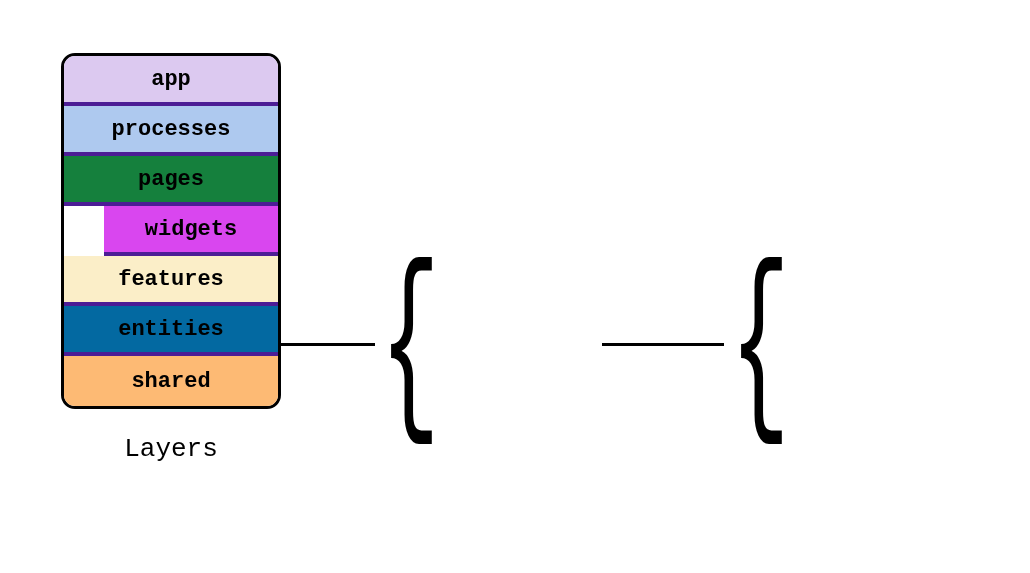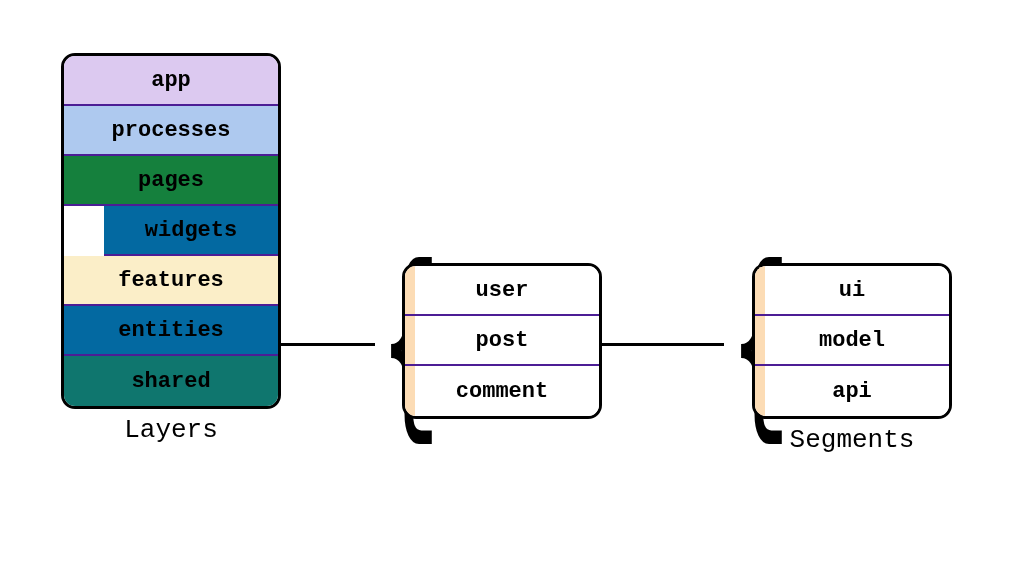--- a/index.html
+++ b/index.html
@@ -32,37 +32,37 @@
       display: flex;
       flex-direction: column;
     }
     .box-item {
       height: 50px;
       display: flex;
       align-items: center;
       justify-content: center;
       font-size: 22px;
       font-weight: 600;
-      border-bottom: 2px solid #4c1d95;
+      border-bottom: 4px solid #4c1d95;
       position: relative;
     }
     .box-item:last-child {
       border-bottom: none;
     }
     .box-item-accent {
       position: absolute;
       left: 0;
       top: 0;
       bottom: 0;
       width: 10px;
     }
     .group-label {
       font-size: 26px;
       font-weight: 400;
-      margin-top: 6px;
+      margin-top: 25px;
       font-family: 'Menlo', 'Consolas', 'Courier New', monospace;
     }
     .bracket {
       position: absolute;
       font-size: 200px;
       font-weight: 200;
       line-height: 1;
       font-family: 'Menlo', 'Consolas', 'Courier New', monospace;
       transform: scaleX(0.5);
       user-select: none;
@@ -77,24 +77,24 @@
     #layers-group {
       left: 61px;
       top: 53px;
     }
     #layers-stack {
       width: 220px;
     }
     #layers-stack .box-item:nth-child(1) { background: #dcc9f0; }
     #layers-stack .box-item:nth-child(2) { background: #aec9ef; }
     #layers-stack .box-item:nth-child(3) { background: #15803d; }
-    #layers-stack .box-item:nth-child(4) { background: #0369a1; margin-left: 40px; }
+    #layers-stack .box-item:nth-child(4) { background: #d946ef; margin-left: 40px; }
     #layers-stack .box-item:nth-child(5) { background: #fbeec8; }
     #layers-stack .box-item:nth-child(6) { background: #0369a1; }
-    #layers-stack .box-item:nth-child(7) { background: #0f766e; text-align: center; }
+    #layers-stack .box-item:nth-child(7) { background: #fdba74; text-align: center; }
 
     
     #slices-group {
       left: 402px;
       top: 263px;
     }
     #slices-stack {
       width: 200px;
     }
     #slices-stack .box-item {
@@ -171,51 +171,20 @@
         </div>
     </div>
     <div class="group-label">Layers</div>
   </div>
 
   <div class="connector" id="connector-1"></div>
 
   <div class="bracket" id="bracket-slices">{</div>
 
   <div class="group" id="slices-group">
-    <div class="box-stack" id="slices-stack">
-      <div class="box-item">
-          <div class="box-item-accent"></div>
-          <span>user</span>
-        </div>
-      <div class="box-item">
-          <div class="box-item-accent"></div>
-          <span>post</span>
-        </div>
-      <div class="box-item">
-          <div class="box-item-accent"></div>
-          <span>comment</span>
-        </div>
-    </div>
   </div>
 
   <div class="connector" id="connector-2"></div>
 
   <div class="bracket" id="bracket-segments">{</div>
 
-  <div class="group" id="segments-group">
-    <div class="box-stack" id="segments-stack">
-      <div class="box-item">
-          <div class="box-item-accent"></div>
-          <span>ui</span>
-        </div>
-      <div class="box-item">
-          <div class="box-item-accent"></div>
-          <span>model</span>
-        </div>
-      <div class="box-item">
-          <div class="box-item-accent"></div>
-          <span>api</span>
-        </div>
-    </div>
-    <div class="group-label">Segments</div>
-  </div>
 
 </div>
 
 </body></html>

